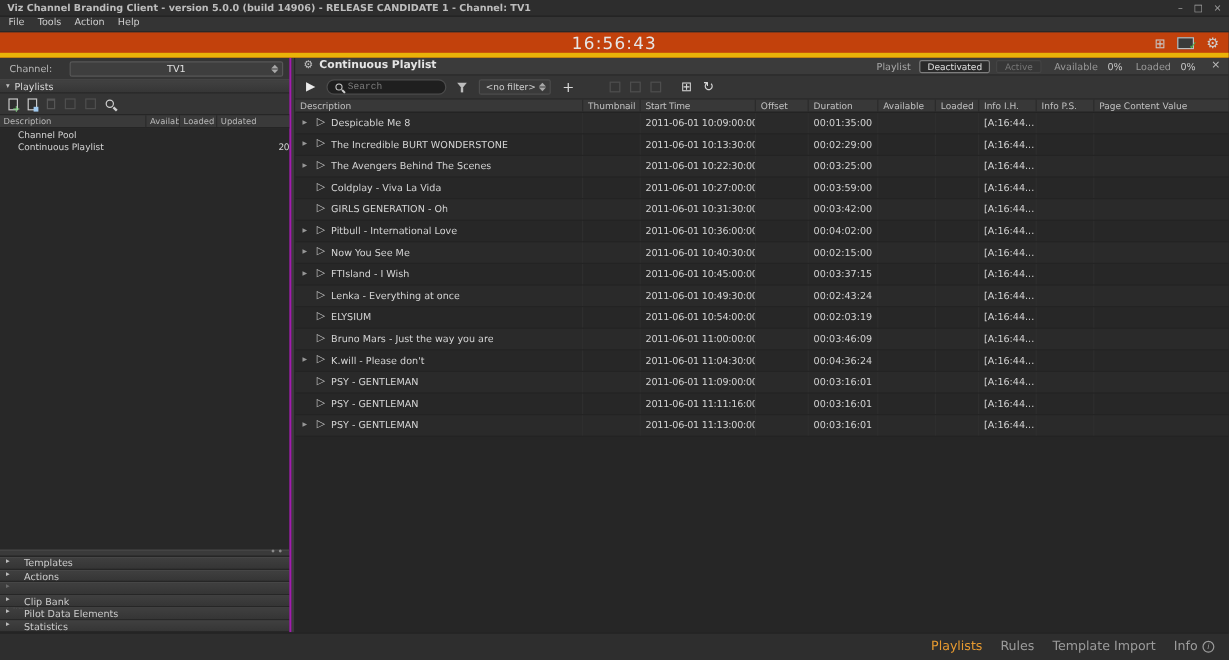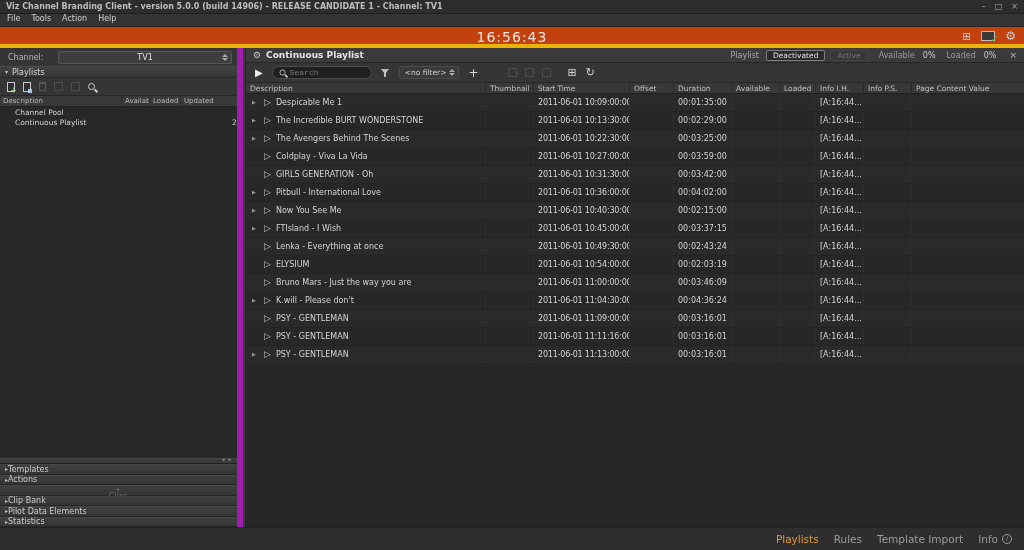--- a/index.html
+++ b/index.html
@@ -26,21 +26,21 @@
   .clockbar { height:21px; flex:0 0 21px; background:#c2410c; border-bottom:4px solid #eab308; position:relative; }
   .clock { position:absolute; left:0; right:0; top:2px; text-align:center; font-size:14px; color:#e6e6e6; letter-spacing:1px; }
   .clock-icons { position:absolute; right:8px; top:3px; display:flex; gap:10px; align-items:center; }
   .icon-panels { font-size:11px; color:#c9c9c9; line-height:1; }
   .icon-monitor { width:14px; height:10px; border:1px solid #bfbfbf; background:#3a3a3a; position:relative; }
   .icon-monitor .check { position:absolute; right:-4px; bottom:-4px; font-size:9px; color:var(--status-green,#49b84b); font-weight:bold; line-height:1; }
   .icon-gear { font-size:12px; color:#cfcfcf; line-height:1; }
 
   
   .main { flex:1; display:flex; min-height:0; }
-  .left { width:243px; flex:0 0 243px; display:flex; flex-direction:column; background:#303030; border-right:6px solid #a21caf; }
+  .left { width:243px; flex:0 0 243px; display:flex; flex-direction:column; background:#303030; border-right:2px solid #a21caf; }
   .vsplit { width:3px; flex:0 0 3px; background:#3b3b3b; border-right:1px solid #262626; }
   .right { flex:1; min-width:0; display:flex; flex-direction:column; background:#2b2b2b; }
 
   
   .channel-row { height:18px; flex:0 0 18px; background:#353535; display:flex; align-items:center; padding:0 5px; gap:5px; }
   .channel-label { font-size:8px; color:#b8b8b8; width:48px; padding-left:3px; }
   .dropdown { flex:1; height:13px; background:#3e3e3e; border:1px solid #575757; border-radius:2px;
     position:relative; display:flex; align-items:center; justify-content:center; font-size:8px; color:#e0e0e0; }
   .spin { position:absolute; right:2px; top:1px; width:8px; height:9px; }
   .spin::before { content:""; position:absolute; top:1px; left:1px;
@@ -74,21 +74,21 @@
   .lrow .lc { border-right:none; padding:0 3px; font-size:7.5px; color:#d4d4d4;margin-left:12px; }
   .lrow .lc3 { letter-spacing:-0.3px; }
   .lfill { flex:1; }
 
   
   .lsplit { height:6px; flex:0 0 6px; background:#3a3a3a; border-top:1px solid #474747; border-bottom:1px solid #222; position:relative; }
   .lsplit::after { content:"∙∙"; position:absolute; right:4px; top:-4px; font-size:8px; color:#8a8a8a; letter-spacing:1px; }
   .sections { flex:0 0 auto; display:flex; flex-direction:column; }
   .section { height:10.5px; flex:0 0 10.5px; background:linear-gradient(#3f3f3f,#353535);
     border-top:1px solid #464646; border-bottom:1px solid #262626;
-    display:flex; align-items:center; gap:0; padding:0 5px; font-size:8px; color:#cccccc; }
+    display:flex; align-items:flex-start; gap:12px; padding:0 5px; font-size:8px; color:#cccccc; }
   .section.disabled { color:#6b6b6b;flex-direction:column; }
   .section.disabled .tri { color:#6b6b6b; }
 
   
   .pl-header { height:15px; flex:0 0 15px; background:#3b3b3b; border-bottom:1px solid #262626;
     display:flex; align-items:center; gap:5px; padding:0 7px; font-size:8px; }
   .pl-gear { font-size:9px; color:#c2c2c2; line-height:1; }
   .pl-title { font-size:9px; font-weight:bold; color:#e4e4e4; white-space:nowrap; }
   .pl-spacer { flex:1; }
   .mode-label { color:#a8a8a8; margin-right:2px; }
@@ -307,21 +307,21 @@
           <div class="hc c6">Loaded</div>
           <div class="hc c7">Info I.H.</div>
           <div class="hc c8">Info P.S.</div>
           <div class="hc c9">Page Content Value</div>
         </div>
       <div class="pbody">
           <div class="prow">
     <div class="cell c0">
       <span class="expand">▶</span>
       <span class="rowplay">▷</span>
-      <span class="rowtext">Despicable Me 1</span>
+      <span class="rowtext">Despicable Me 8</span>
     </div>
     <div class="cell c1"></div>
     <div class="cell c2">2011-06-01 10:09:00:00</div>
     <div class="cell c3"></div>
     <div class="cell c4">00:01:35:00</div>
     <div class="cell c5"></div>
     <div class="cell c6"></div>
     <div class="cell c7">[A:16:44...</div>
     <div class="cell c8"></div>
     <div class="cell c9"></div>

